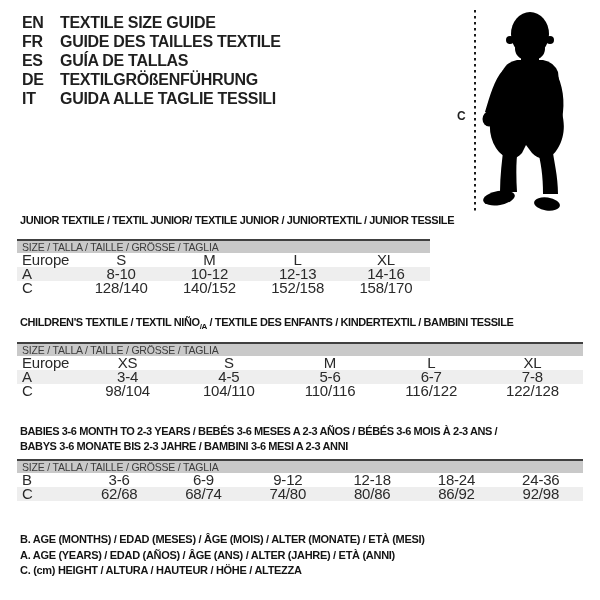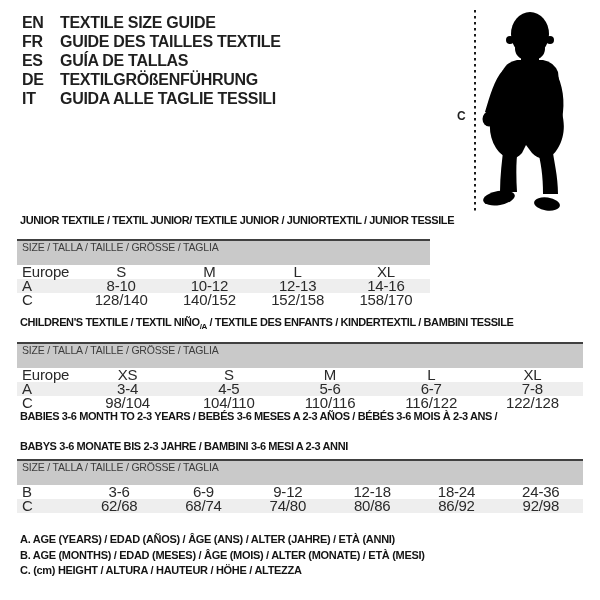--- a/index.html
+++ b/index.html
@@ -9,21 +9,21 @@
   }
   .abs{position:absolute;}
   
   .lang-row{display:flex;height:19px;line-height:19px;font-size:16px;font-weight:bold;letter-spacing:-0.3px;}
   .lang-code{width:38px;}
   
   .sec-title{font-size:11px;font-weight:bold;letter-spacing:-0.4px;white-space:nowrap;color:#141414;}
   .sub{font-size:8px;vertical-align:sub;}
   
   .sizebar{
-    box-sizing:border-box;height:26px;background:#c9c9c9;border-top:2px solid #404040;
+    box-sizing:border-box;height:14px;background:#c9c9c9;border-top:2px solid #404040;
     font-size:10.5px;line-height:12px;color:#3c3c3c;padding-left:5px;letter-spacing:-0.2px;
     white-space:nowrap;overflow:hidden;
   }
   .trow{display:flex;height:14px;line-height:14px;font-size:15px;color:#2a2a2a;letter-spacing:-0.2px;}
   .trow.alt{background:#eeeeee;}
   .lbl{width:60px;box-sizing:border-box;padding-left:5px;text-align:left;}
   .c{flex:1;text-align:center;}
   .w-junior{width:413px;}
   .w-wide{width:566px;}
   
@@ -128,21 +128,21 @@
   <div class="trow w-wide">
     <span class="lbl">C</span>
     <span class="c">98/104</span>
     <span class="c">104/110</span>
     <span class="c">110/116</span>
     <span class="c">116/122</span>
     <span class="c">122/128</span>
   </div>
 </div>
 
-<div class="abs sec-title" style="left:20px;top:410px;">BABIES 3-6 MONTH TO 2-3 YEARS / BEBÉS 3-6 MESES A 2-3 AÑOS / BÉBÉS 3-6 MOIS À 2-3 ANS /</div>
+<div class="abs sec-title" style="left:20px;top:425px;">BABIES 3-6 MONTH TO 2-3 YEARS / BEBÉS 3-6 MESES A 2-3 AÑOS / BÉBÉS 3-6 MOIS À 2-3 ANS /</div>
 <div class="abs sec-title" style="left:20px;top:440px;text-align:right;">BABYS 3-6 MONATE BIS 2-3 JAHRE / BAMBINI 3-6 MESI A 2-3 ANNI</div>
 <div class="abs" style="left:17px;top:459px;">
   <div class="sizebar w-wide">SIZE / TALLA / TAILLE / GRÖSSE / TAGLIA</div>
   <div class="trow w-wide">
     <span class="lbl">B</span>
     <span class="c">3-6</span>
     <span class="c">6-9</span>
     <span class="c">9-12</span>
     <span class="c">12-18</span>
     <span class="c">18-24</span>
@@ -153,16 +153,16 @@
     <span class="c">62/68</span>
     <span class="c">68/74</span>
     <span class="c">74/80</span>
     <span class="c">80/86</span>
     <span class="c">86/92</span>
     <span class="c">92/98</span>
   </div>
 </div>
 
 <div class="abs" style="left:20px;top:532px;">
+  <div class="note">B. AGE (MONTHS) / EDAD (MESES) / ÂGE (MOIS) / ALTER (MONATE) / ETÀ (MESI)</div>
   <div class="note">A. AGE (YEARS) / EDAD (AÑOS) / ÂGE (ANS) / ALTER (JAHRE) / ETÀ (ANNI)</div>
-  <div class="note">B. AGE (MONTHS) / EDAD (MESES) / ÂGE (MOIS) / ALTER (MONATE) / ETÀ (MESI)</div>
   <div class="note">C. (cm) HEIGHT / ALTURA / HAUTEUR / HÖHE / ALTEZZA</div>
 </div>
 
 </body></html>

